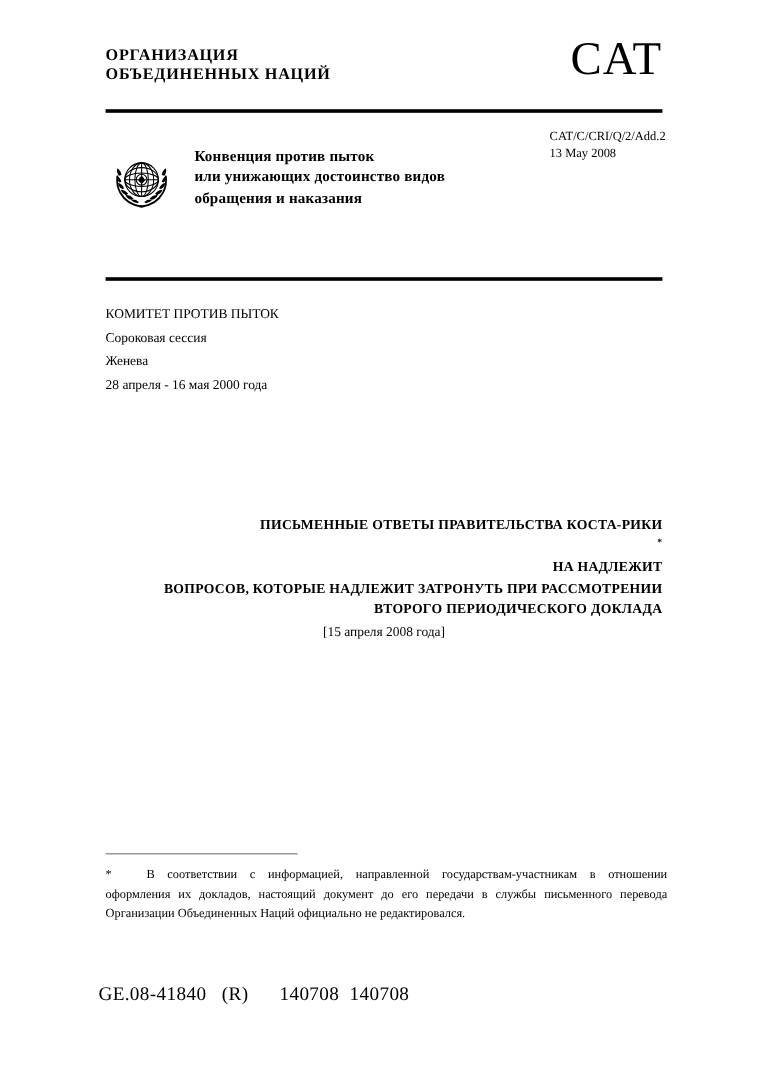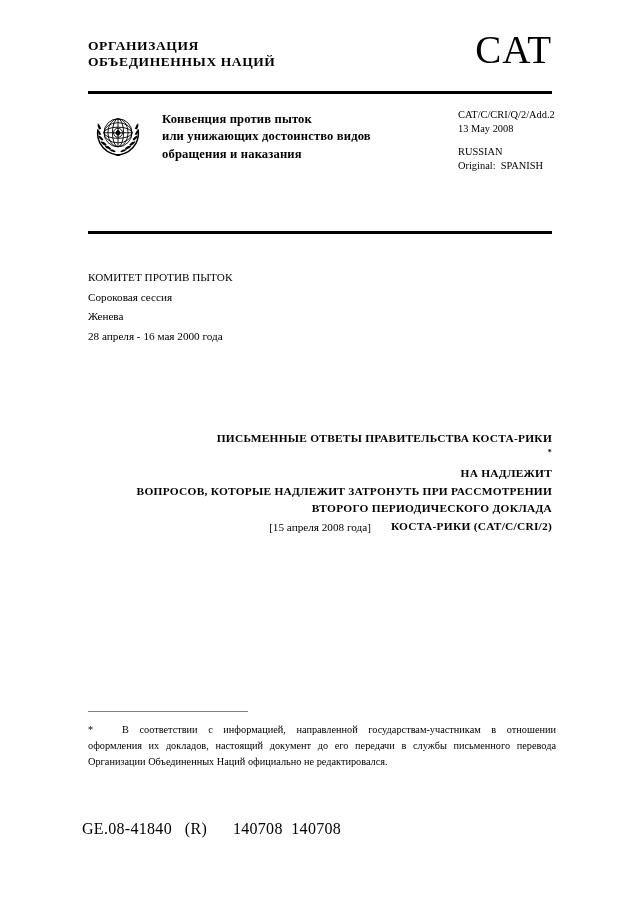--- a/index.html
+++ b/index.html
@@ -56,24 +56,24 @@
     height: 3px;
     background: #000000;
   }
   .rule-top { top: 91px; }
   .rule-mid { top: 231px; }
 
   
   .conv-block {
     position: absolute;
     left: 88px;
-    top: 103px;
+    top: 120px;
     width: 464px;
     display: flex;
-    align-items: flex-end;
+    align-items: flex-start;
   }
   .emblem {
     width: 56px;
     height: 56px;
     flex: 0 0 56px;
     margin-top: 4px;
     margin-left: 2px;
   }
   .conv-title {
     margin-left: 16px;
@@ -93,21 +93,21 @@
     line-height: 13.6px;
   }
   .distr-block .grp { margin-bottom: 10px; }
   .distr-block .grp:last-child { margin-bottom: 0; }
   .distr-block span { display: block; white-space: pre; }
 
   
   .committee {
     position: absolute;
     left: 88px;
-    top: 268px;
+    top: 253px;
     font-size: 11.2px;
     line-height: 19.5px;
   }
   .committee span { display: block; }
 
   
   .doc-title {
     position: absolute;
     left: 88px;
     top: 430px;
@@ -226,40 +226,35 @@
       <span>или унижающих достоинство видов</span>
       <span>обращения и наказания</span>
     </div>
   </div>
 
   <div class="distr-block">
     <div class="grp">
       <span>CAT/C/CRI/Q/2/Add.2</span>
       <span>13 May 2008</span>
     </div>
-    <div class="grp">
-      <span>RUSSIAN</span>
-      <span>Original:  SPANISH</span>
-    </div>
   </div>
 
   <div class="rule-thick rule-mid"></div>
 
   <div class="committee">
     <span>КОМИТЕТ ПРОТИВ ПЫТОК</span>
     <span>Сороковая сессия</span>
     <span>Женева</span>
     <span>28 апреля - 16 мая 2000 года</span>
   </div>
 
   <div class="doc-title">
     <span><span>ПИСЬМЕННЫЕ ОТВЕТЫ ПРАВИТЕЛЬСТВА КОСТА-РИКИ</span><sup>*</sup><span> НА НАДЛЕЖИТ</span></span>
     <span>ВОПРОСОВ, КОТОРЫЕ НАДЛЕЖИТ ЗАТРОНУТЬ ПРИ РАССМОТРЕНИИ</span>
     <span>ВТОРОГО ПЕРИОДИЧЕСКОГО ДОКЛАДА</span>
-    <span>КОСТА-РИКИ (CAT/C/CRI/2)</span>
   </div>
 
   <div class="doc-date">[15 апреля 2008 года]</div>
 
   <div class="footnote-rule"></div>
   <div class="footnote">
     <span class="fn-mark">*</span><span class="fn-body">В соответствии с информацией, направленной государствам-участникам в отношении оформления их докладов, настоящий документ до его передачи в службы письменного перевода Организации Объединенных Наций официально не редактировался.</span>
   </div>
 
   <div class="doc-code">GE.08-41840   (R)      140708  140708</div>

